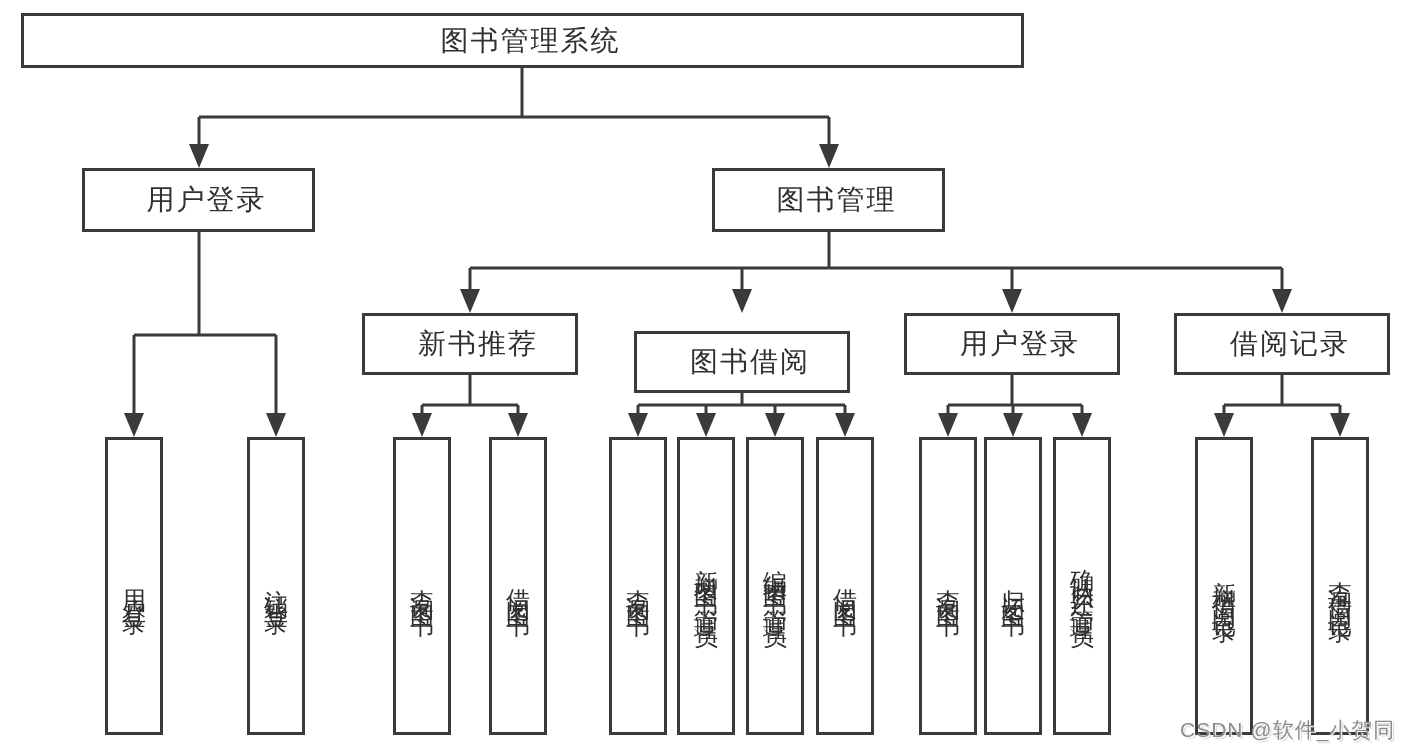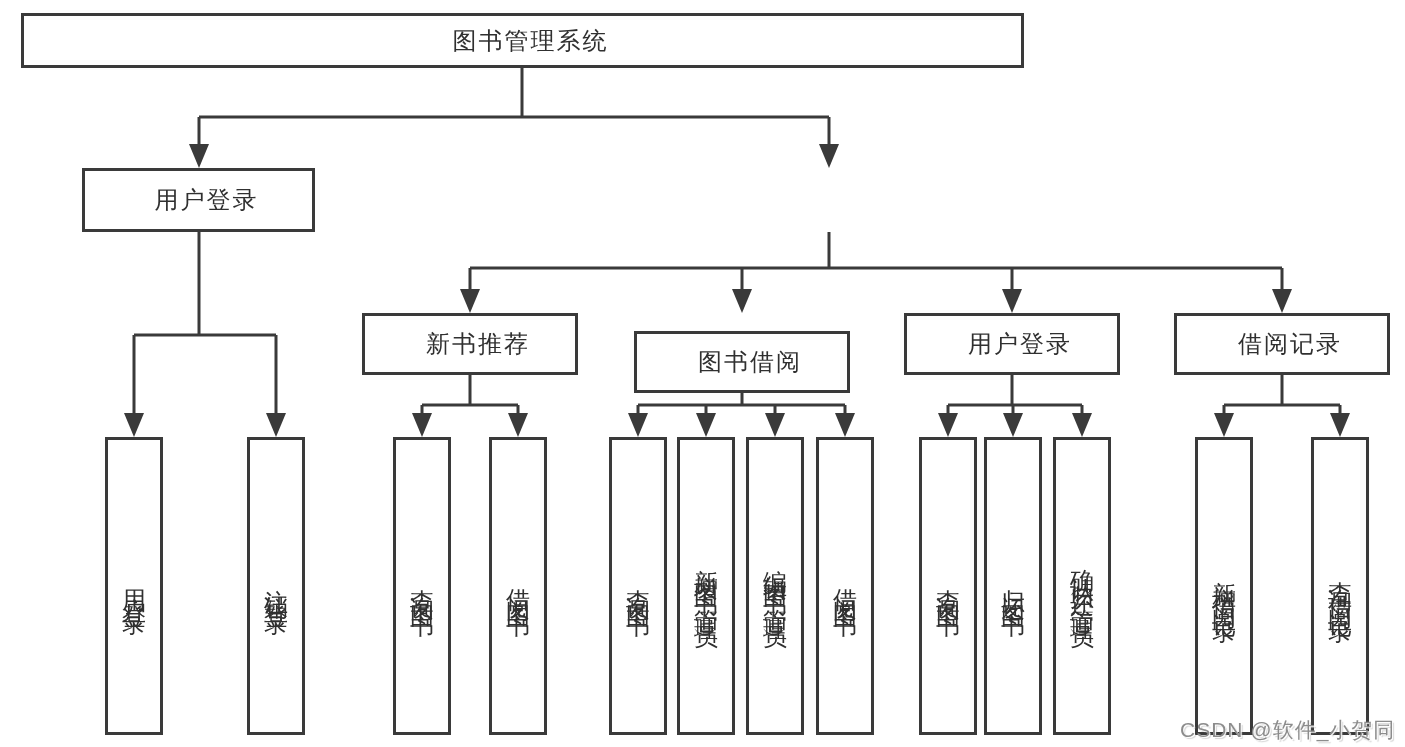--- a/index.html
+++ b/index.html
@@ -5,21 +5,21 @@
   html,body{margin:0;padding:0;background:#ffffff;}
   .canvas{
     position:relative;width:1405px;height:747px;background:#ffffff;
     font-family:"Liberation Sans","DejaVu Sans",sans-serif;overflow:hidden;
   }
   .connectors{position:absolute;left:0;top:0;z-index:1;}
   .box{
     position:absolute;box-sizing:border-box;border:3px solid #3a3a3a;background:#ffffff;
     display:flex;align-items:center;justify-content:center;color:#303030;z-index:2;
   }
-  .hbox{font-size:24px;letter-spacing:2px;padding-left:16px;}
+  .hbox{font-size:28px;letter-spacing:2px;padding-left:16px;}
   .vbox .vtext{
     writing-mode:vertical-rl;text-orientation:mixed;
     font-size:24px;letter-spacing:8px;line-height:1;white-space:nowrap;
   }
   
   #n-root{left:21px;top:13px;width:1003px;height:55px;}
   #n-user-login{left:82px;top:168px;width:233px;height:64px;}
   #n-book-mgmt{left:712px;top:168px;width:233px;height:64px;}
   #n-new-book{left:362px;top:313px;width:216px;height:62px;}
   #n-book-borrow{left:634px;top:331px;width:216px;height:62px;}
@@ -93,20 +93,23 @@
     </g>
   </svg>
 
   <div class="box hbox" id="n-root">
     <span>图书管理系统</span>
   </div>
 
   <div class="box hbox" id="n-user-login">
     <span>用户登录</span>
   </div>
+  <div class="box hbox" id="n-book-mgmt">
+    <span>图书管理</span>
+  </div>
 
   <div class="box hbox" id="n-new-book">
     <span>新书推荐</span>
   </div>
   <div class="box hbox" id="n-book-borrow">
     <span>图书借阅</span>
   </div>
   <div class="box hbox" id="n-current-borrow">
     <span>用户登录</span>
   </div>

